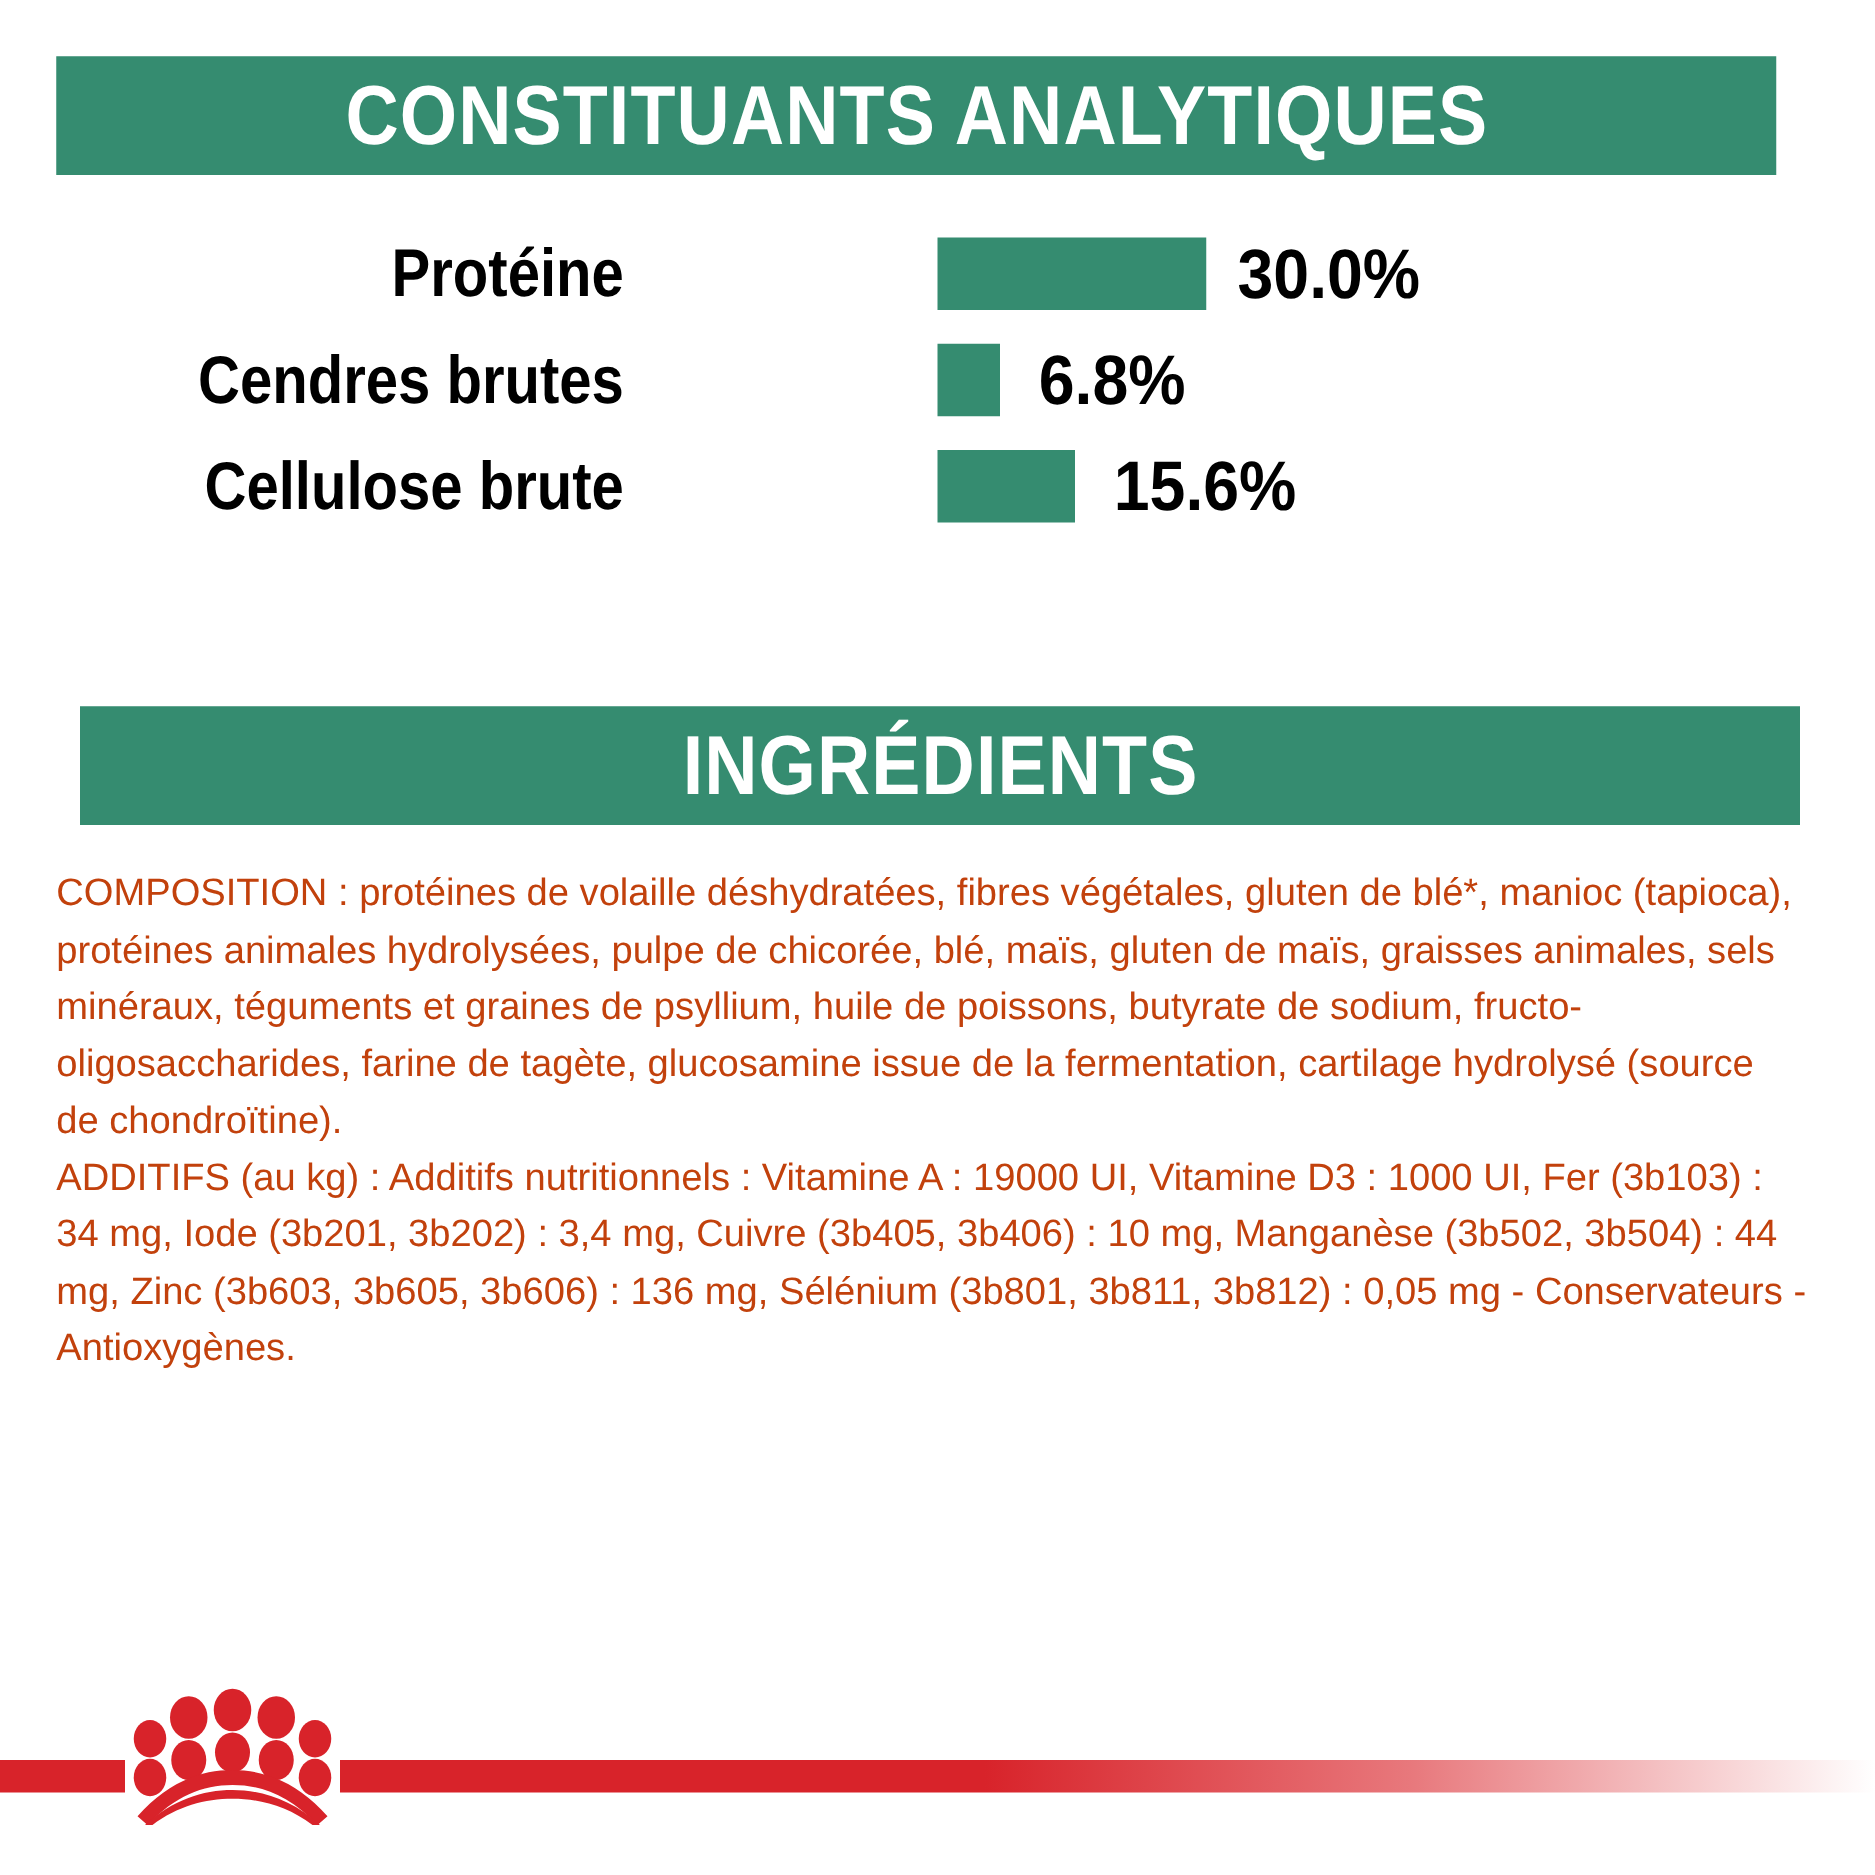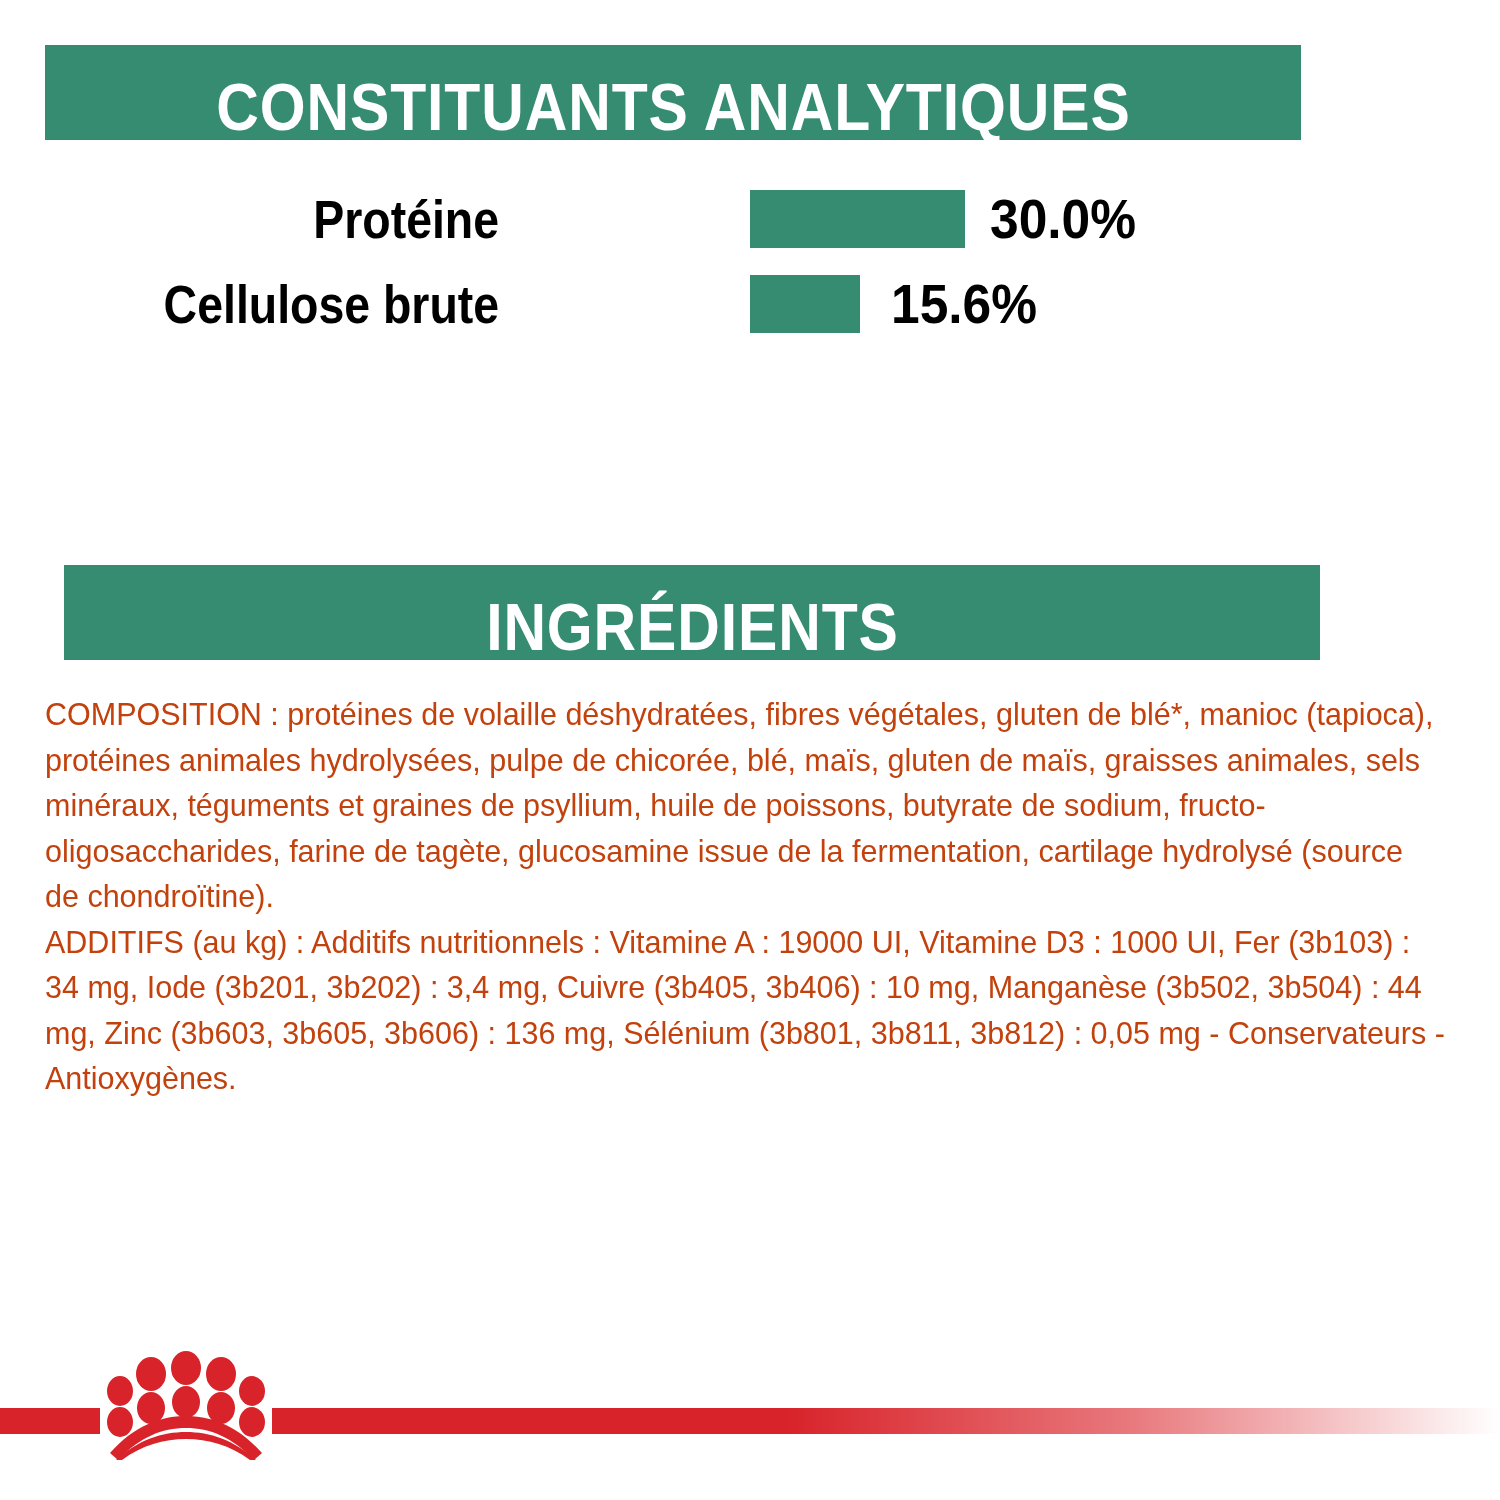--- a/index.html
+++ b/index.html
@@ -14,24 +14,24 @@
     position: relative;
     font-family: "Liberation Sans", "DejaVu Sans", sans-serif;
     color: #000000;
     overflow: hidden;
   }
 
   
   .banner {
     position: absolute;
     left: 45px;
-    width: 1256px;
+    width: 1376px;
     background: #358C70;
     display: flex;
-    align-items: flex-end;
+    align-items: center;
     justify-content: center;
     box-sizing: border-box;
   }
   .banner-title {
     color: #ffffff;
     font-family: "Liberation Sans Narrow", "Liberation Sans", sans-serif;
     font-weight: bold;
     letter-spacing: 1px;
     transform: scaleX(0.88);
     white-space: nowrap;
@@ -145,20 +145,25 @@
 
 <div class="constituents">
 
   <div class="crow">
     <span class="crow-label">Protéine</span>
     <div class="crow-bar" style="width:215px"></div>
     <span class="crow-value" style="left:990px">30.0%</span>
   </div>
 
 
+  <div class="crow">
+    <span class="crow-label">Cendres brutes</span>
+    <div class="crow-bar" style="width:50px"></div>
+    <span class="crow-value" style="left:831px">6.8%</span>
+  </div>
 
   <div class="crow">
     <span class="crow-label">Cellulose brute</span>
     <div class="crow-bar" style="width:110px"></div>
     <span class="crow-value" style="left:891px">15.6%</span>
   </div>
 
 </div>
 
 <div class="banner" id="banner-ingredients">

